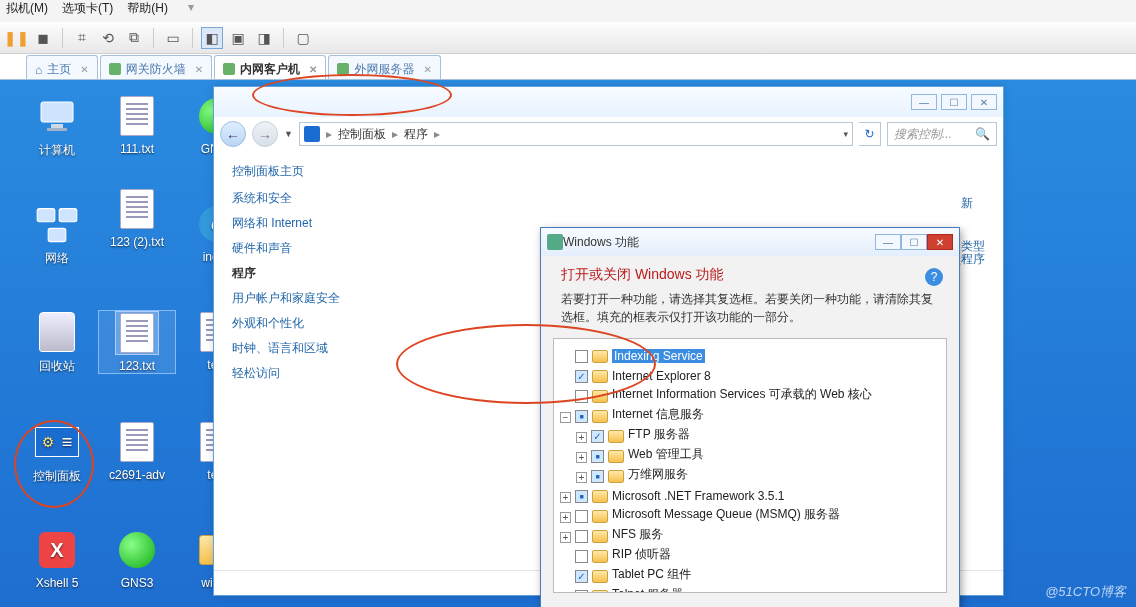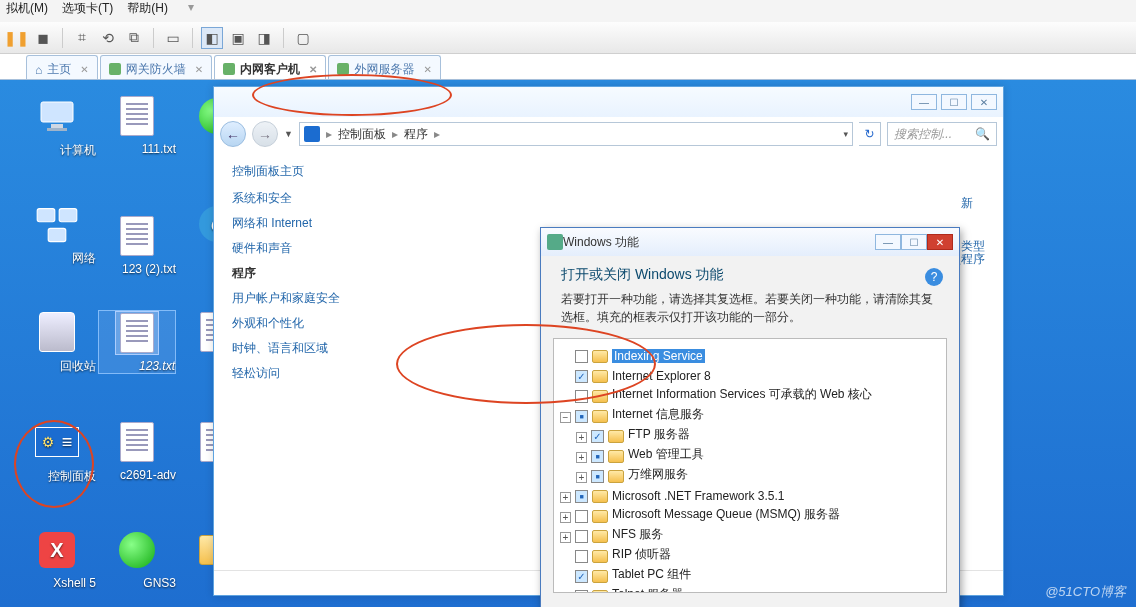--- a/index.html
+++ b/index.html
@@ -22,24 +22,24 @@
 .tab.active { background: #fff; font-weight: bold; color: #333; }
 .tab .ticon { width: 12px; height: 12px; background: #68b168; border-radius: 2px; display: inline-block; }
 .tab.home .ticon { background: none; width: auto; color: #4c78ad; }
 .tab .x { color: #999; font-size: 10px; margin-left: 4px; }
 
 
 .stage { position: absolute; top: 80px; left: 0; right: 0; bottom: 0; background: linear-gradient(#2a8be0,#1e6ed0); }
 
 
 .desk { position: absolute; inset: 0; }
-.dicon { position: absolute; width: 78px; text-align: right; color: #fff; text-shadow: 0 1px 2px rgba(0,0,0,.7); font-size: 12px; }
+.dicon { position: absolute; width: 78px; text-align: center; color: #fff; text-shadow: 0 1px 2px rgba(0,0,0,.7); font-size: 12px; }
 .dicon .glyph { width: 44px; height: 44px; margin: 0 auto 4px; display: flex; align-items: center; justify-content: center; font-size: 30px; }
 .dicon.selected .glyph { background: rgba(150,190,240,.5); border: 1px solid rgba(180,210,255,.9); }
-.dicon.selected { background: rgba(100,160,230,.35); border: 1px solid rgba(150,200,255,.8); font-style: italic; }
+.dicon.selected { background: rgba(100,160,230,.35); border: 1px solid rgba(150,200,255,.8); }
 .monitor { position: relative; }
 .monitor svg { width: 40px; height: 40px; }
 .txtfile { width: 34px; height: 40px; background: #fff; border: 1px solid #aac; border-radius: 2px; position: relative; }
 .txtfile::before { content: ""; position: absolute; top: 6px; left: 5px; right: 5px; height: 2px; background: #99b; box-shadow: 0 5px 0 #99b, 0 10px 0 #99b, 0 15px 0 #99b, 0 20px 0 #99b; }
 .bin { width: 36px; height: 40px; background: linear-gradient(#eef,#bbc); border-radius: 4px 4px 3px 3px; border: 1px solid #fff; }
 .cpanel { width: 44px; height: 30px; background: #1b6cd0; border: 1px solid #fff; display: flex; align-items: center; justify-content: space-around; padding: 2px; }
 .cpanel::before { content: "⚙"; color: #ffe36b; font-size: 14px; }
 .cpanel::after { content: "≡"; color: #fff; font-size: 18px; }
 .gns3 { width: 36px; height: 36px; border-radius: 50%; background: radial-gradient(circle at 35% 35%, #8f8, #1a1); }
 .ie { width: 36px; height: 36px; border-radius: 50%; background: #39d; display: flex; align-items: center; justify-content: center; color: #fff; font-size: 22px; font-style: italic; font-weight: bold; }
@@ -79,21 +79,21 @@
 
 .ruler { height: 25px; border-top: 1px solid #e3e3e3; }
 
 
 .featwin { position: absolute; top: 76px; left: 176px; width: 420px; height: 420px; background: #f2f2f2; border: 1px solid #4a7bbf; box-shadow: 2px 3px 8px rgba(0,0,0,.35); }
 .featwin .ftitle { height: 28px; background: linear-gradient(#f9fbff,#e4eefc); display: flex; align-items: center; padding: 0 6px; gap: 0; }
 .featwin .ftitle .ic { width: 16px; height: 16px; background: #5a8; border-radius: 2px; }
 .featwin .ftitle .txt { flex: 1; color: #333; }
 .featwin .ftitle .winbtn.close { background: #d04030; color: #fff; border-color: #b02a1c; }
 .featwin .fhead { padding: 10px 16px 6px 20px; }
-.featwin .fhead h3 { color: #0c4a6e; font-size: 14px; font-weight: normal; margin-bottom: 6px; }
+.featwin .fhead h3 { color: #b91c1c; font-size: 14px; font-weight: normal; margin-bottom: 6px; }
 .featwin .fhead p { color: #333; font-size: 12px; line-height: 1.5; }
 .featwin .fhead .help { float: right; width: 18px; height: 18px; border-radius: 50%; background: #3a8de0; color: #fff; display: flex; align-items: center; justify-content: center; font-size: 12px; margin-top: -22px; }
 
 .treewrap { margin: 6px 12px; height: 255px; background: #fff; border: 1px solid #bbb; overflow: auto; padding: 4px 2px; }
 .tree li { display: flex; align-items: flex-end; gap: 4px; height: 20px; font-size: 12px; color: #222; padding-left: 4px; }
 .tree li.ind1 { padding-left: 20px; }
 .tree li .tw { width: 11px; height: 11px; border: 1px solid #9a9a9a; font-size: 10px; line-height: 9px; text-align: center; color: #555; background: #fff; }
 .tree li .tw.empty { border: none; }
 .tree li .cb { width: 13px; height: 13px; border: 1px solid #888; background: #fff; display: flex; align-items: center; justify-content: center; font-size: 10px; color: #2b6; }
 .tree li .cb.full { background: #cde8ff; }
@@ -186,21 +186,21 @@
     <div class="dicon" style="top:122px;left:18px">
         <div class="glyph">
           <svg viewBox="0 0 40 40">
             <rect x="2" y="6" width="16" height="12" rx="2" fill="#cfe5ff" stroke="#fff"></rect>
             <rect x="22" y="6" width="16" height="12" rx="2" fill="#cfe5ff" stroke="#fff"></rect>
             <rect x="12" y="24" width="16" height="12" rx="2" fill="#cfe5ff" stroke="#fff"></rect>
           </svg>
         </div>
         <div>网络</div>
       </div>
-    <div class="dicon" style="top:134px;left:98px">
+    <div class="dicon" style="top:107px;left:98px">
         <div class="glyph">
           <div class="txtfile"></div>
         </div>
         <div>123 (2).txt</div>
       </div>
     <div class="dicon" style="top:122px;left:178px">
         <div class="glyph">
           <div class="ie">e</div>
         </div>
         <div>index</div>

